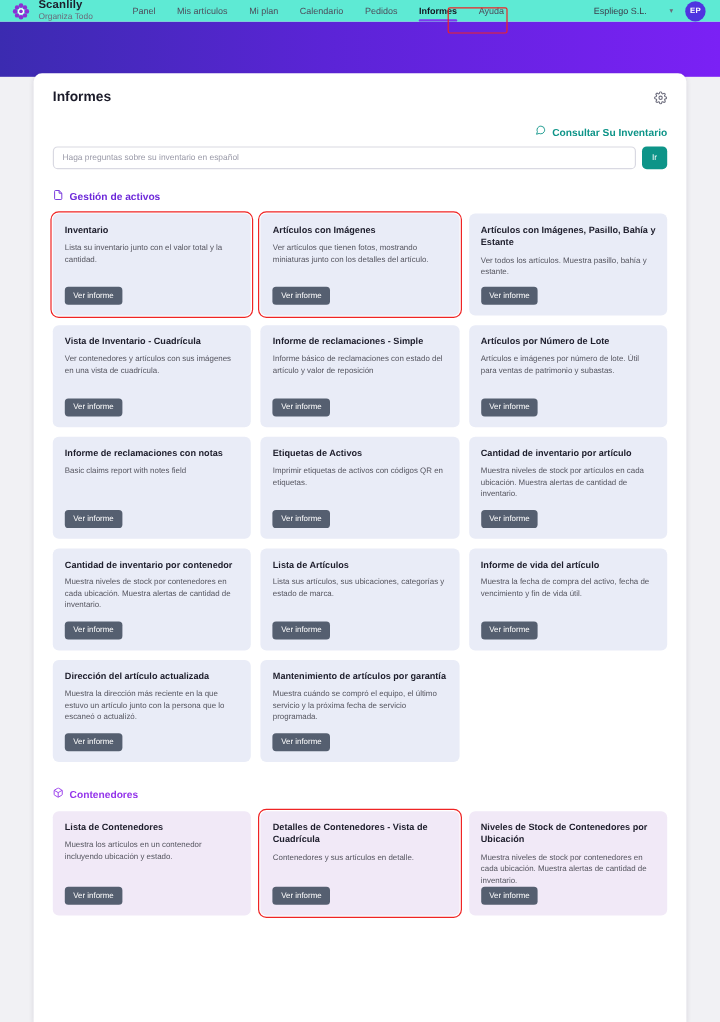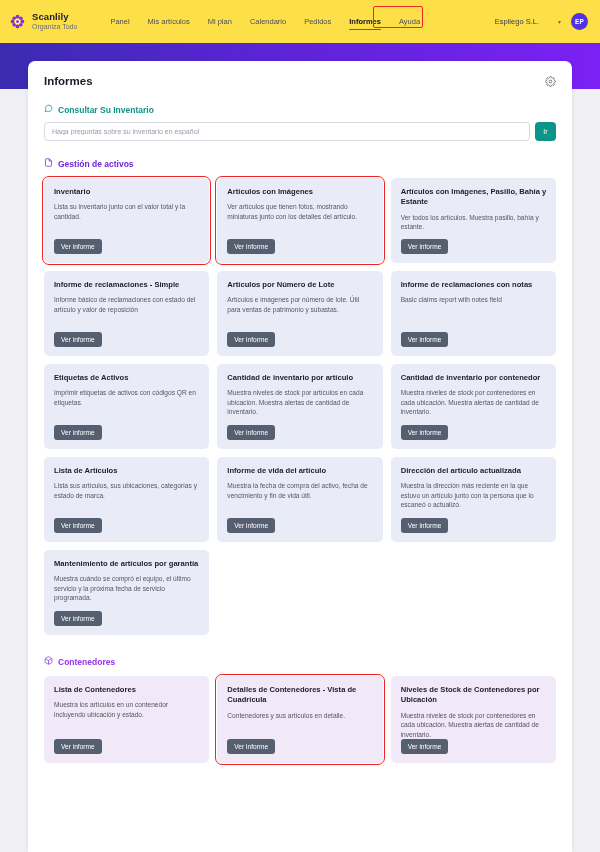--- a/index.html
+++ b/index.html
@@ -5,22 +5,22 @@
   * { box-sizing: border-box; margin: 0; padding: 0; }
   html, body { width: 600px; height: 852px; }
   body {
     font-family: "Liberation Sans", sans-serif;
     background: #f1f1f4;
     overflow: hidden;
   }
 
   
   .topbar {
-    height: 43px;
-    background: #fde047;
+    height: 18px;
+    background: #5eead4;
     display: flex;
     padding: 0 12px 0 10px;
     position: relative;
     z-index: 5;
   }
   .brand { display: flex; align-items: center; gap: 7px; }
   .brand-mark {
     width: 15px; height: 15px;
     display: flex; align-items: center; justify-content: center;
     color: #8b2fd6;
@@ -104,20 +104,21 @@
     margin-bottom: 17px;
   }
   .panel-title { font-size: 11.5px; font-weight: bold; color: #1b1b29; }
   .gear { color: #6e6e7e; cursor: pointer; display: flex; }
 
   
   .section-label {
     display: flex; align-items: center; gap: 5px;
     font-size: 8.5px; font-weight: bold;
     margin-bottom: 7px;
+    justify-content: flex-end;
   }
   .query-label { color: #0d9488; }
   .query-row { display: flex; gap: 5px; align-items: stretch; justify-content: flex-end; }
   .query-input {
     flex: 1;
     height: 19px;
     border: 1px solid #d9d9e2;
     border-radius: 4px;
     background: #fff;
     font-family: "Liberation Sans", sans-serif;
@@ -281,20 +282,25 @@
       <div class="card-desc">Ver artículos que tienen fotos, mostrando miniaturas junto con los detalles del artículo.</div>
       <button class="card-btn">Ver informe</button>
     </div>
     <div class="card assets">
       <div class="card-title">Artículos con Imágenes, Pasillo, Bahía y Estante</div>
       <div class="card-desc">Ver todos los artículos. Muestra pasillo, bahía y estante.</div>
       <button class="card-btn">Ver informe</button>
     </div>
 
     <div class="card assets">
+      <div class="card-title">Vista de Inventario - Cuadrícula</div>
+      <div class="card-desc">Ver contenedores y artículos con sus imágenes en una vista de cuadrícula.</div>
+      <button class="card-btn">Ver informe</button>
+    </div>
+    <div class="card assets">
       <div class="card-title">Informe de reclamaciones - Simple</div>
       <div class="card-desc">Informe básico de reclamaciones con estado del artículo y valor de reposición</div>
       <button class="card-btn">Ver informe</button>
     </div>
     <div class="card assets">
       <div class="card-title">Artículos por Número de Lote</div>
       <div class="card-desc">Artículos e imágenes por número de lote. Útil para ventas de patrimonio y subastas.</div>
       <button class="card-btn">Ver informe</button>
     </div>
 

